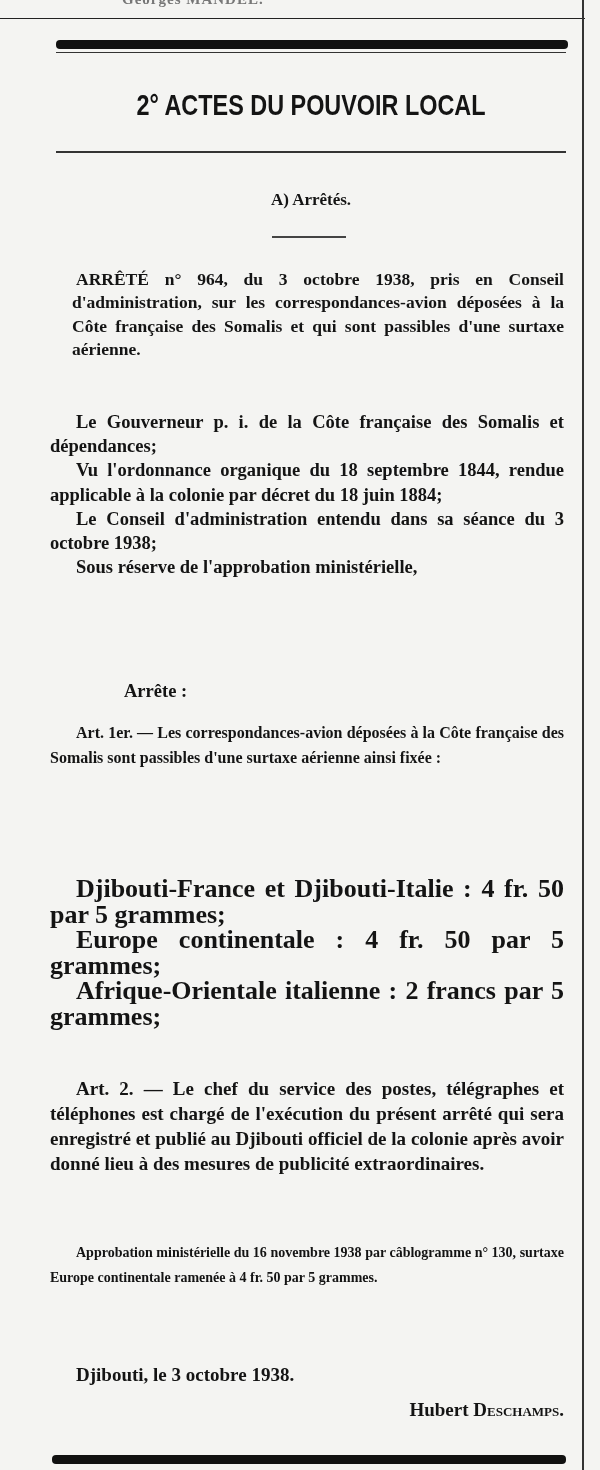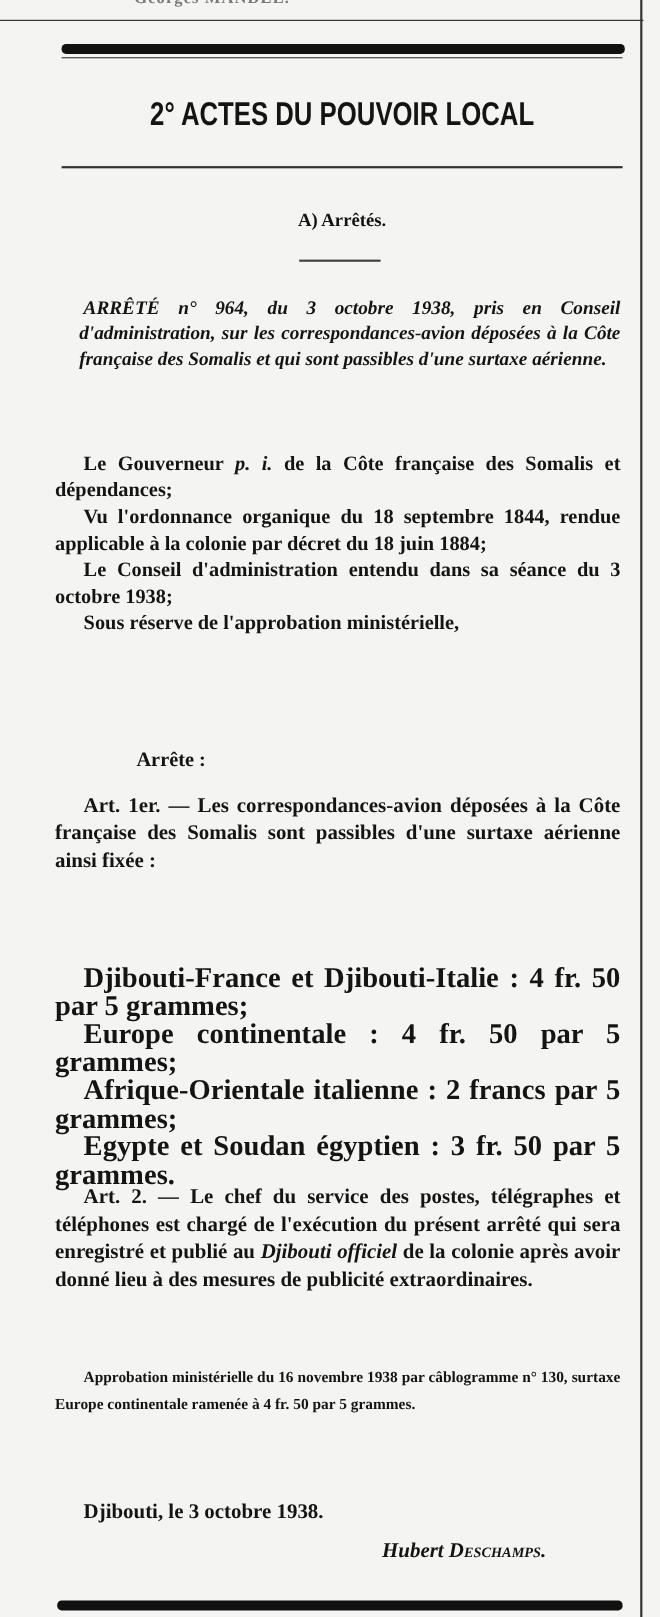--- a/index.html
+++ b/index.html
@@ -39,24 +39,24 @@
   .short-rule {
     position: absolute; left: 272px; top: 236px; width: 74px; height: 2px; background: #444;
   }
   .text {
     position: absolute; left: 50px; width: 514px;
     font-size: 18.5px; line-height: 24.2px; text-align: justify;
     font-weight: bold;
   }
   .text p { margin: 0; }
   .ind { text-indent: 26px; }
-  .it { font-style: italic; }
+  .it { }
   .sc { font-variant: small-caps; }
   .center-line { text-align: left; padding-left: 74px; }
-  .sig { text-align: center; padding-left: 230px; font-style: italic; }
+  .sig { text-align: right; padding-left: 230px; }
 </style>
 </head>
 <body>
 
 <div class="top-strip">
   <span class="prev-sig">Georges MANDEL.</span>
 </div>
 <div class="col-rule"></div>
 
 <div class="thick-rule" style="top:40px;"></div>
@@ -76,29 +76,28 @@
   <p class="ind"><span>Le Gouverneur </span><span class="it">p. i.</span><span> de la Côte française des Somalis et dépendances;</span></p>
   <p class="ind">Vu l'ordonnance organique du 18 septembre 1844, rendue applicable à la colonie par décret du 18 juin 1884;</p>
   <p class="ind">Le Conseil d'administration entendu dans sa séance du 3 octobre 1938;</p>
   <p class="ind">Sous réserve de l'approbation ministérielle,</p>
 </div>
 
 <div class="text" style="top:679px;">
   <p class="center-line">Arrête :</p>
 </div>
 
-<div class="text" style="top:720px; font-size:19px; line-height:25px;">
+<div class="text" style="top:720px; font-size:16px; line-height:25px;">
   <p class="ind"><span>Art. 1er.</span><span> — Les correspondances-avion déposées à la Côte française des Somalis sont passibles d'une surtaxe aérienne ainsi fixée :</span></p>
 </div>
 
 <div class="text" style="top:876px; font-size:26px; line-height:25.5px;">
   <p class="ind">Djibouti-France et Djibouti-Italie : 4 fr. 50 par 5 grammes;</p>
   <p class="ind">Europe continentale : 4 fr. 50 par 5 grammes;</p>
   <p class="ind">Afrique-Orientale italienne : 2 francs par 5 grammes;</p>
-  <p class="ind">Egypte et Soudan égyptien : 3 fr. 50 par 5 grammes.</p>
 </div>
 
 <div class="text" style="top:1076px; font-size:19px; line-height:25px;">
   <p class="ind"><span>Art. 2.</span><span> — Le chef du service des postes, télégraphes et téléphones est chargé de l'exécution du présent arrêté qui sera enregistré et publié au </span><span class="it">Djibouti officiel</span><span> de la colonie après avoir donné lieu à des mesures de publicité extraordinaires.</span></p>
 </div>
 
 <div class="text" style="top:1240px; font-size:14px; line-height:25px;">
   <p class="ind">Approbation ministérielle du 16 novembre 1938 par câblogramme n° 130, surtaxe Europe continentale ramenée à 4 fr. 50 par 5 grammes.</p>
 </div>
 

